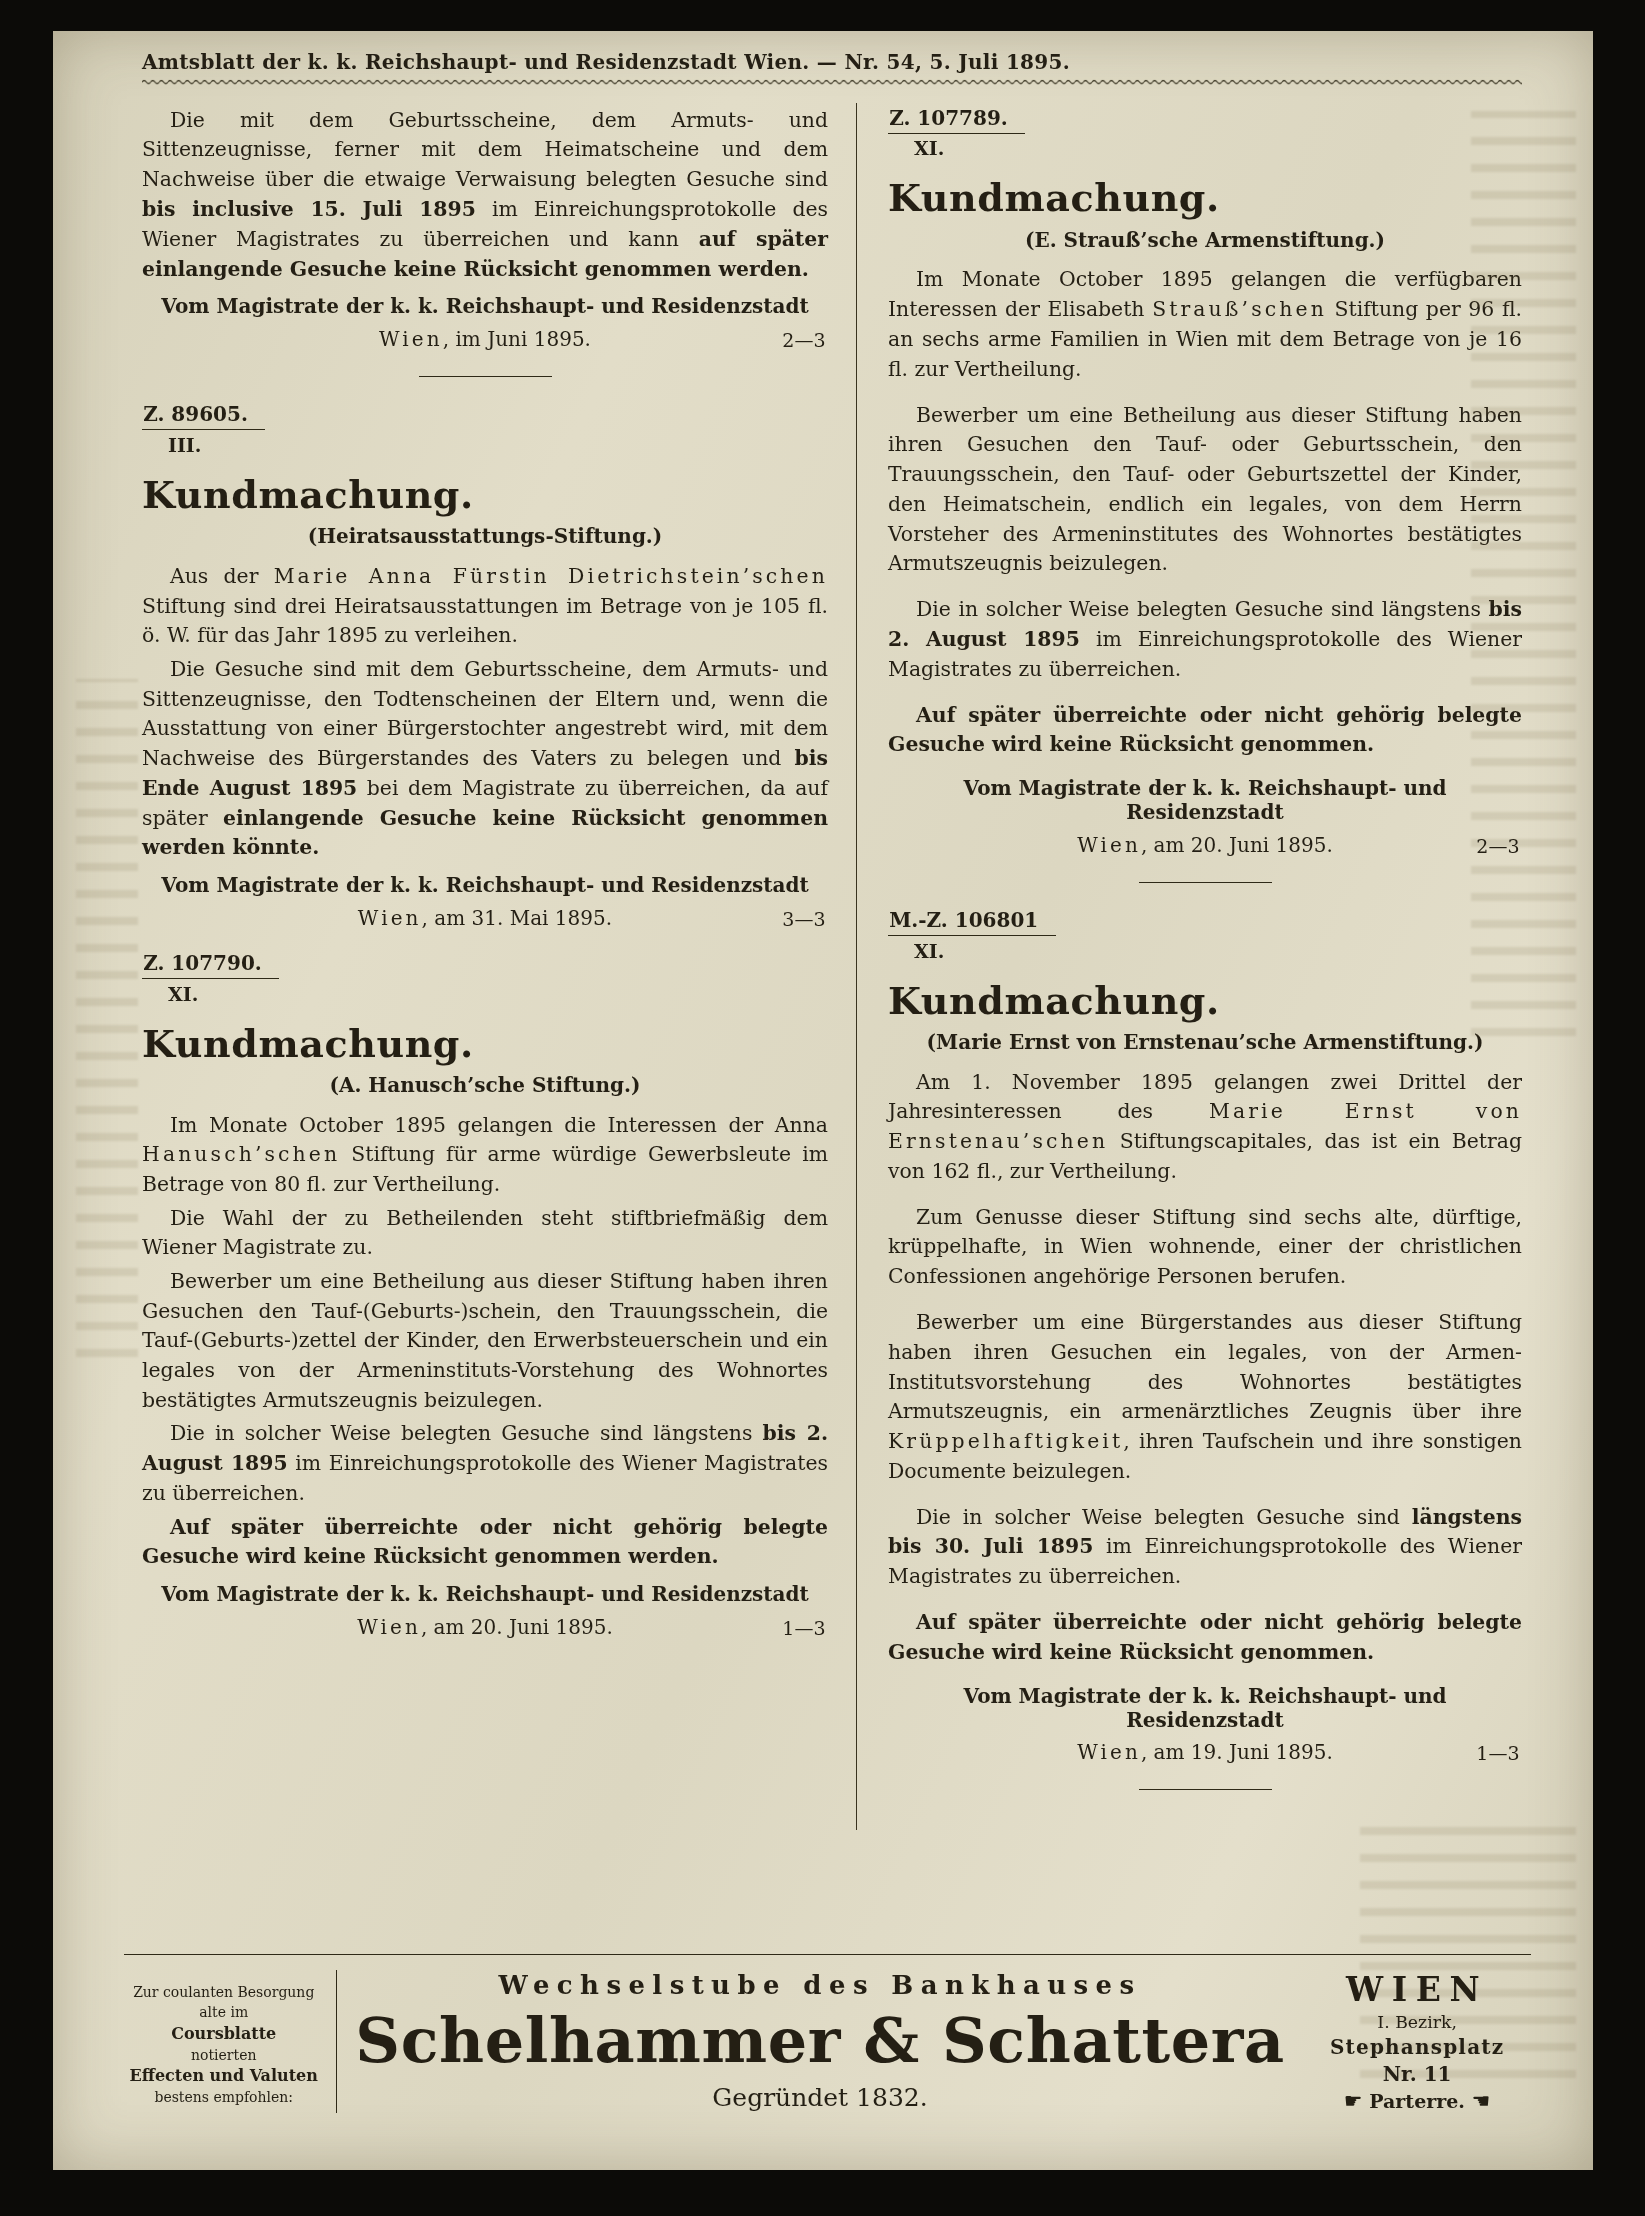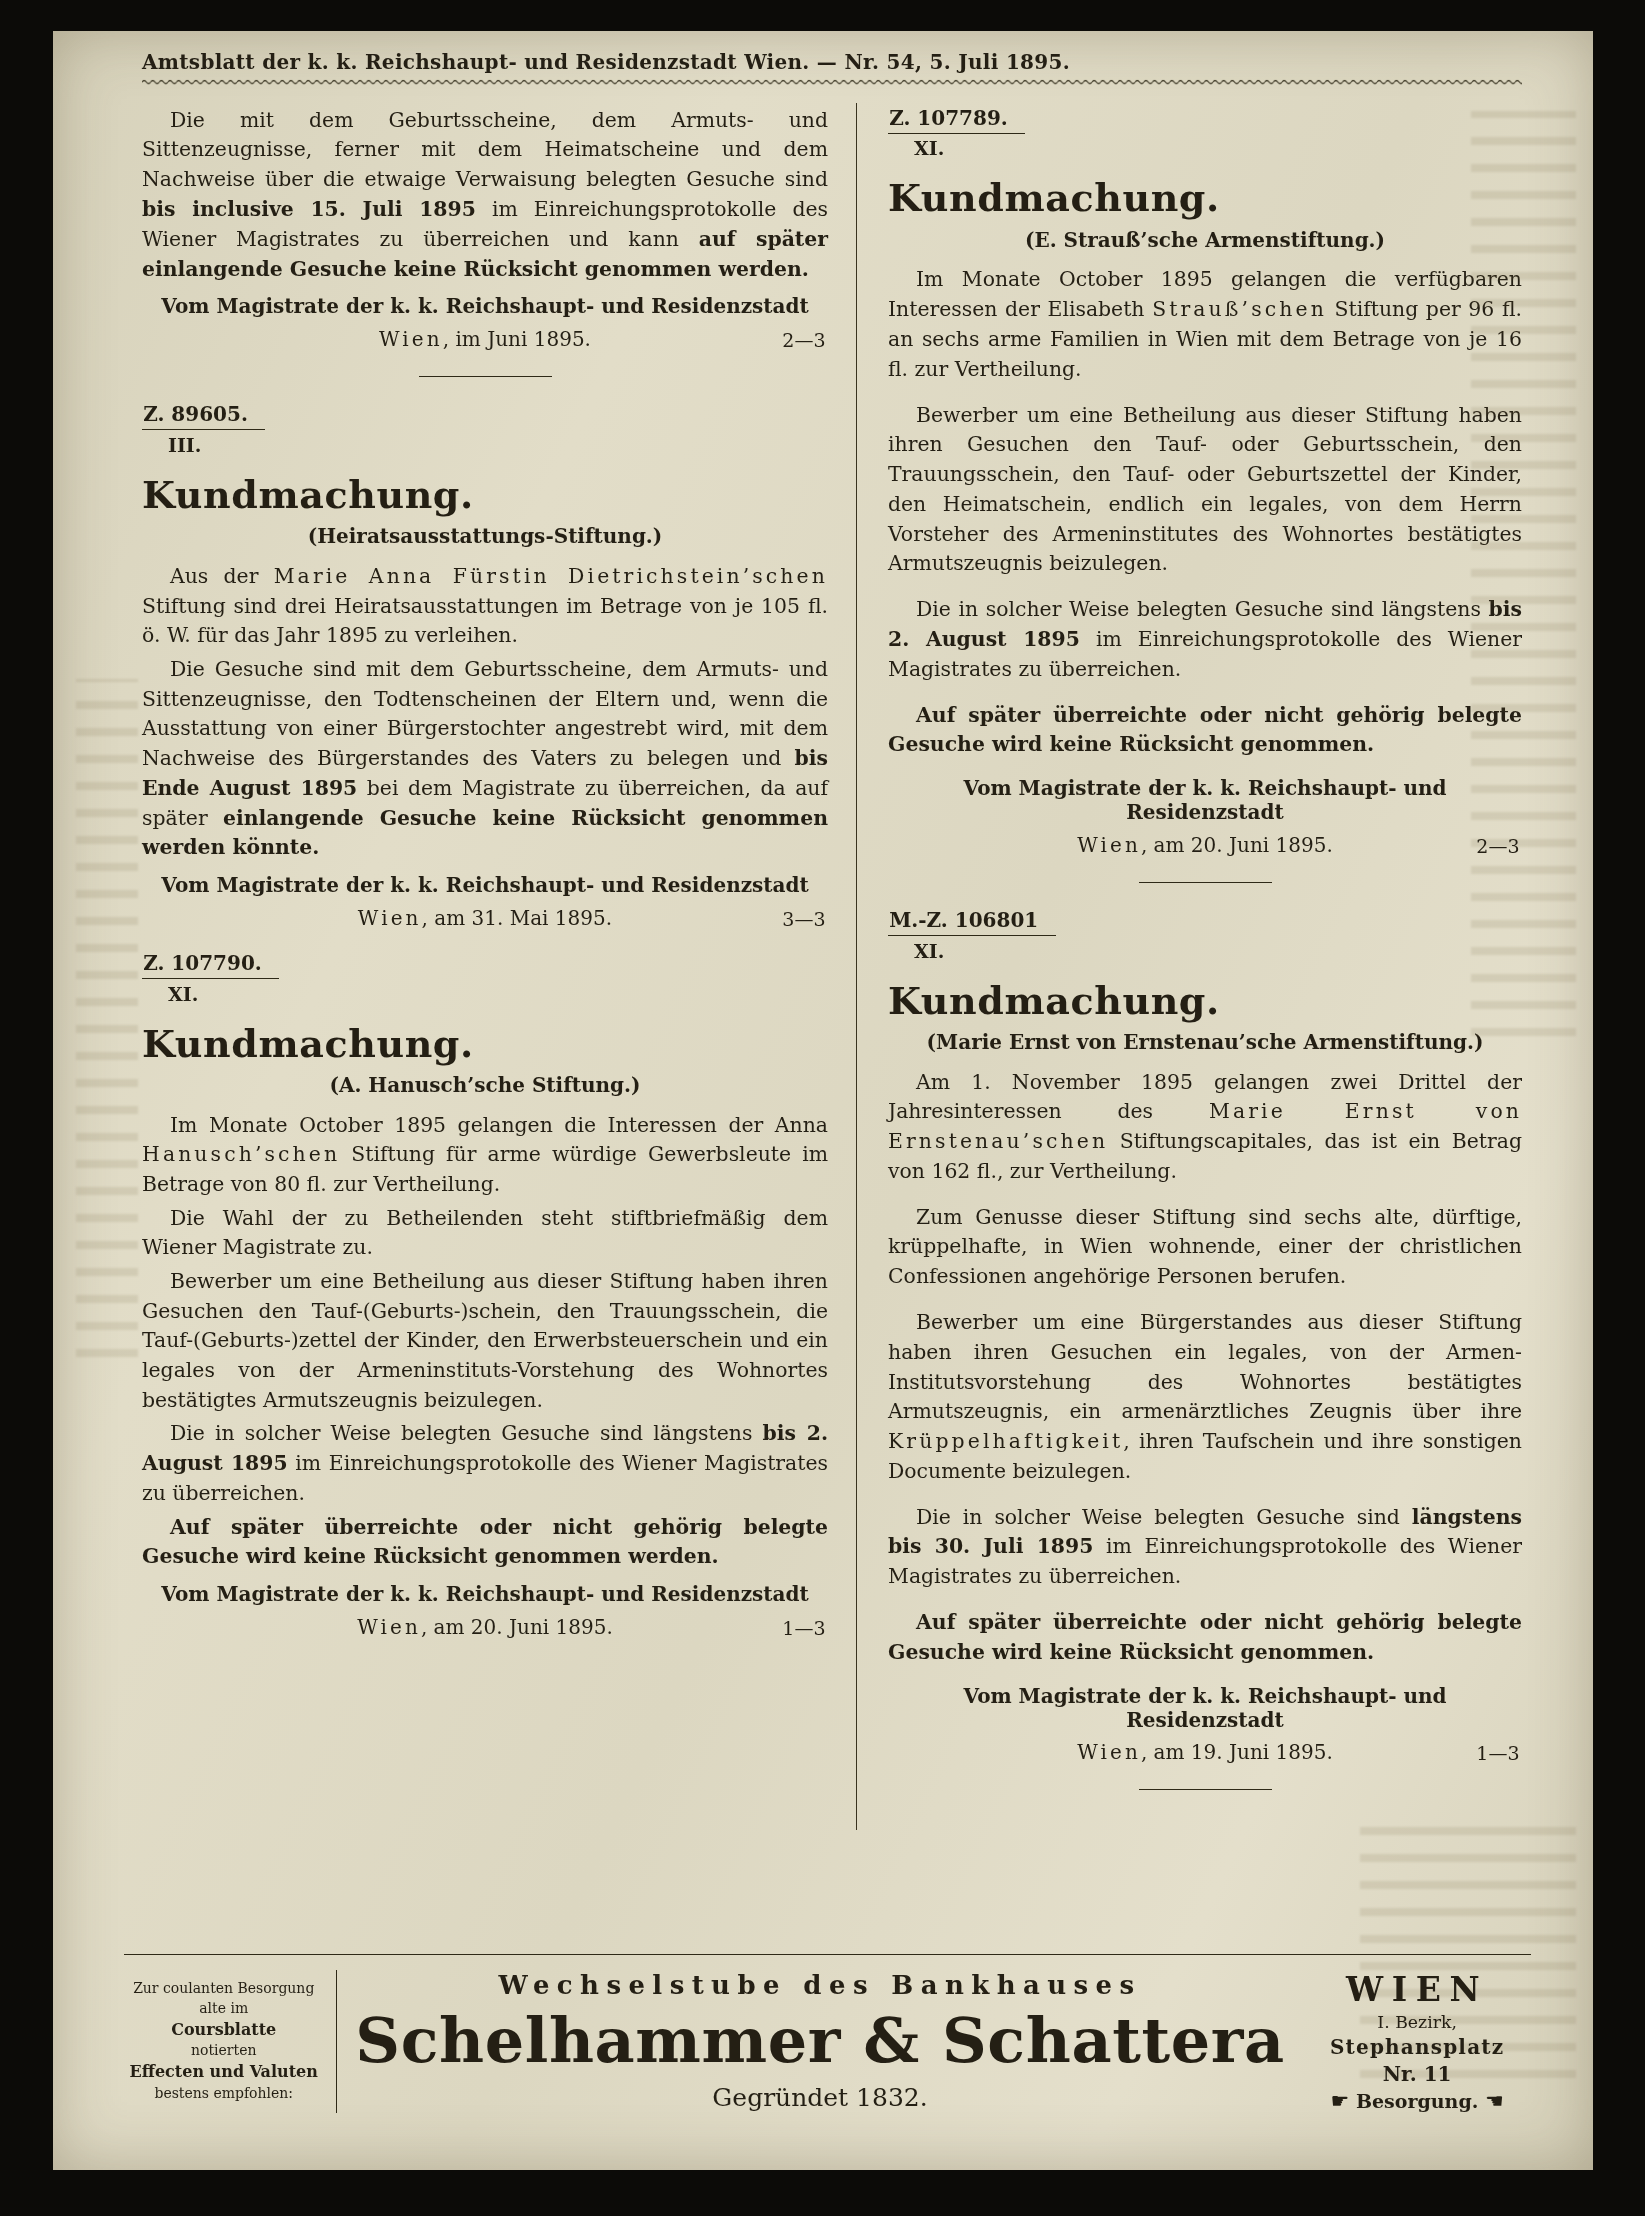--- a/index.html
+++ b/index.html
@@ -47,21 +47,21 @@
   .ref-num{display:inline-block;font-size:20px;font-weight:bold;padding:0 17.3px 3.1px 1.2px;border-bottom:1.9px solid #2e2917;}
   .ref-roman{font-size:19px;font-weight:bold;margin:3.7px 0 0 26px;}
   .kund-title{font-size:38px;font-weight:bold;margin:16px 0 7.4px;letter-spacing:0.6px;}
   .kund-sub{font-size:20px;font-weight:bold;text-align:center;margin:0 0 13.6px;}
 
   .ad{position:absolute;left:71px;right:62px;bottom:57px;
     border-top:1.9px solid #2e2917;padding-top:15px;
     display:flex;align-items:center;}
   .ad-left{width:213px;text-align:center;font-size:14px;line-height:1.42;
     border-right:1.2px solid #2e2917;padding:5px 12.3px 5px 0;align-self:stretch;
-    display:flex;flex-direction:column;justify-content:center;box-sizing:border-box;}
+    display:flex;flex-direction:column;justify-content:flex-end;box-sizing:border-box;}
   .ad-left .bl{font-weight:bold;font-size:16px;}
   .ad-center{flex:1;text-align:center;padding:0 18.5px;}
   .ad-top{font-size:26px;font-weight:bold;letter-spacing:7.4px;}
   .ad-name{font-size:62px;font-weight:bold;letter-spacing:0.6px;margin-top:3.7px;white-space:nowrap;}
   .ad-founded{font-size:25px;font-weight:normal;margin-top:6.2px;}
   .ad-right{width:228px;text-align:center;align-self:stretch;
     display:flex;flex-direction:column;justify-content:center;gap:3.1px;}
   .ad-city{font-size:33px;font-weight:bold;letter-spacing:8.6px;}
   .ad-district{font-size:17.3px;}
   .ad-square{font-size:20px;font-weight:bold;letter-spacing:1.2px;}
@@ -203,20 +203,20 @@
       <div class="ad-name">Schelhammer &amp; Schattera</div>
       <div class="ad-founded">Gegründet 1832.</div>
     </div>
     <div class="ad-right">
       <div class="ad-city">WIEN</div>
       <div class="ad-district">I. Bezirk,</div>
       <div class="ad-square">Stephansplatz</div>
       <div class="ad-number">Nr. 11</div>
       <div class="ad-floor">
         <span class="hand">☛</span>
-        <span>Besorgung.</span>
+        <span>Parterre.</span>
         <span class="hand">☚</span>
       </div>
     </div>
   </footer>
 
 </div>
 
 
 </body></html>

